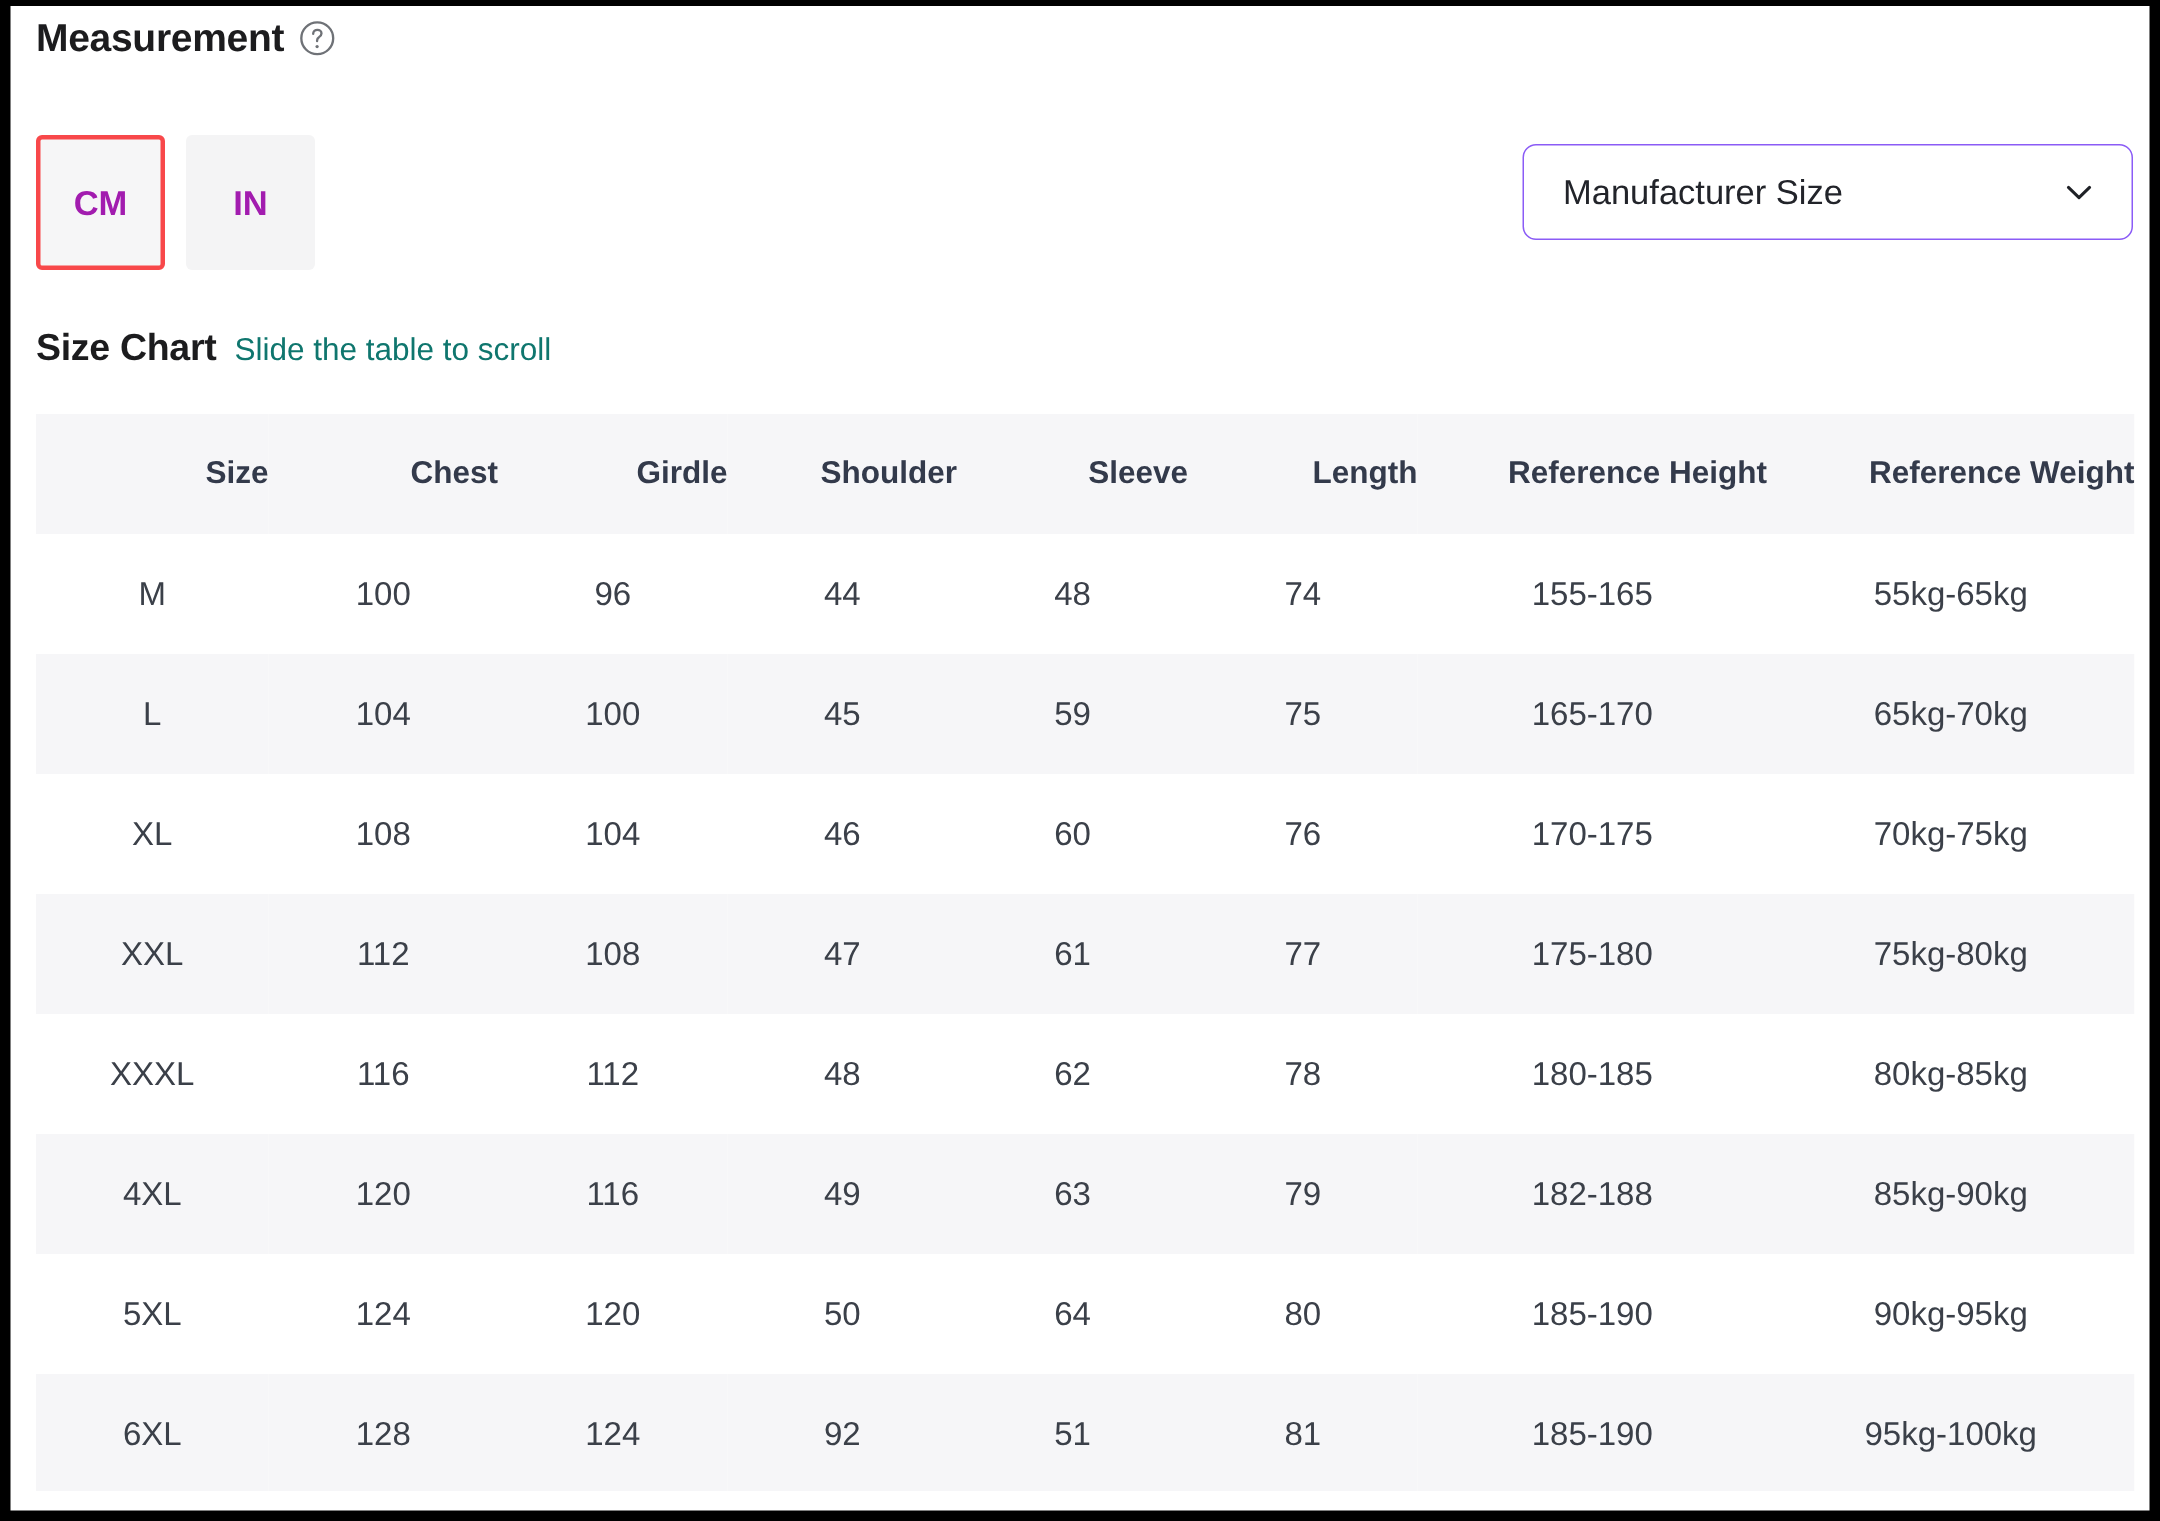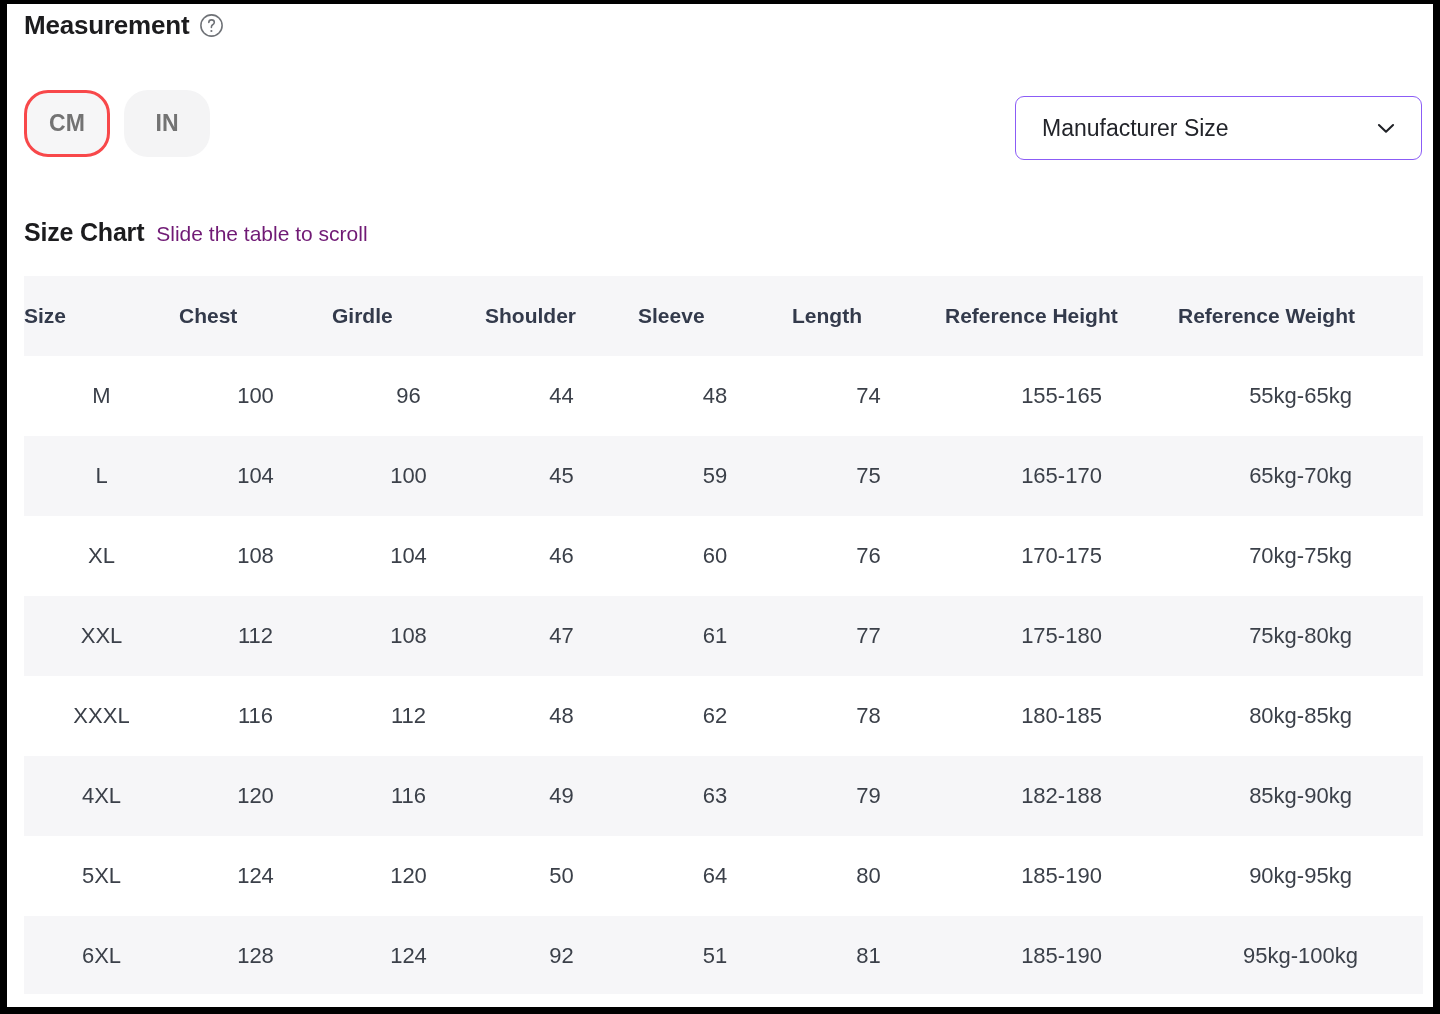--- a/index.html
+++ b/index.html
@@ -24,25 +24,25 @@
   }
   .meas-title {
     font-size:26px; font-weight:bold; color:#1c1c1e;
     letter-spacing:-0.2px; line-height:1;
   }
   .help-icon { display:block; width:25px; height:25px; }
 
   
   .unit-row { position:absolute; left:17px; top:86px; display:flex; gap:14px; }
   .unit-btn {
-    width:86px; height:67px; border-radius:24px;
+    width:86px; height:90px; border-radius:4px;
     background:#f4f4f5; border:none;
     display:flex; align-items:center; justify-content:center;
     font-family:"Liberation Sans", sans-serif;
-    font-size:23px; font-weight:bold; color:#737373;
+    font-size:23px; font-weight:bold; color:#a21caf;
     cursor:pointer;
   }
   .unit-btn.selected { border:3px solid #f8484a; background:#f6f6f7; }
 
   
   .size-select {
     position:absolute; left:1008px; top:92px;
     width:407px; height:64px;
     background:#ffffff; border:1px solid #8b5cf6; border-radius:9px;
     display:flex; align-items:center; justify-content:space-between;
@@ -50,33 +50,33 @@
   }
   .size-select-label { font-size:23px; color:#22242a; }
   .chev { display:block; width:26px; height:26px; }
 
   
   .chart-head {
     position:absolute; left:17px; top:214px;
     display:flex; align-items:baseline; gap:12px;justify-content:center;
   }
   .chart-title { font-size:25px; font-weight:bold; color:#1c1c1e; letter-spacing:-0.2px; }
-  .chart-hint  { font-size:21px; color:#701a75; }
+  .chart-hint  { font-size:21px; color:#0f766e; }
 
   
   .table-wrap {
     position:absolute; left:17px; top:272px;
     width:1399px; height:718px;
     overflow:hidden;
   }
   table { width:1399px; border-collapse:collapse; table-layout:fixed; }
   thead tr { background:#f6f6f8; height:80px; }
   th {
     font-size:21px; font-weight:bold; color:#333a4b;
-    text-align:left; vertical-align:middle;
+    text-align:right; vertical-align:middle;
     white-space:nowrap;
   }
   tbody tr { height:80px; }
   tbody tr:nth-child(odd)  { background:#ffffff; }
   tbody tr:nth-child(even) { background:#f6f6f8; }
   td {
     font-size:22px; color:#3b4049; text-align:center; vertical-align:middle;
     white-space:nowrap;
   }
   

